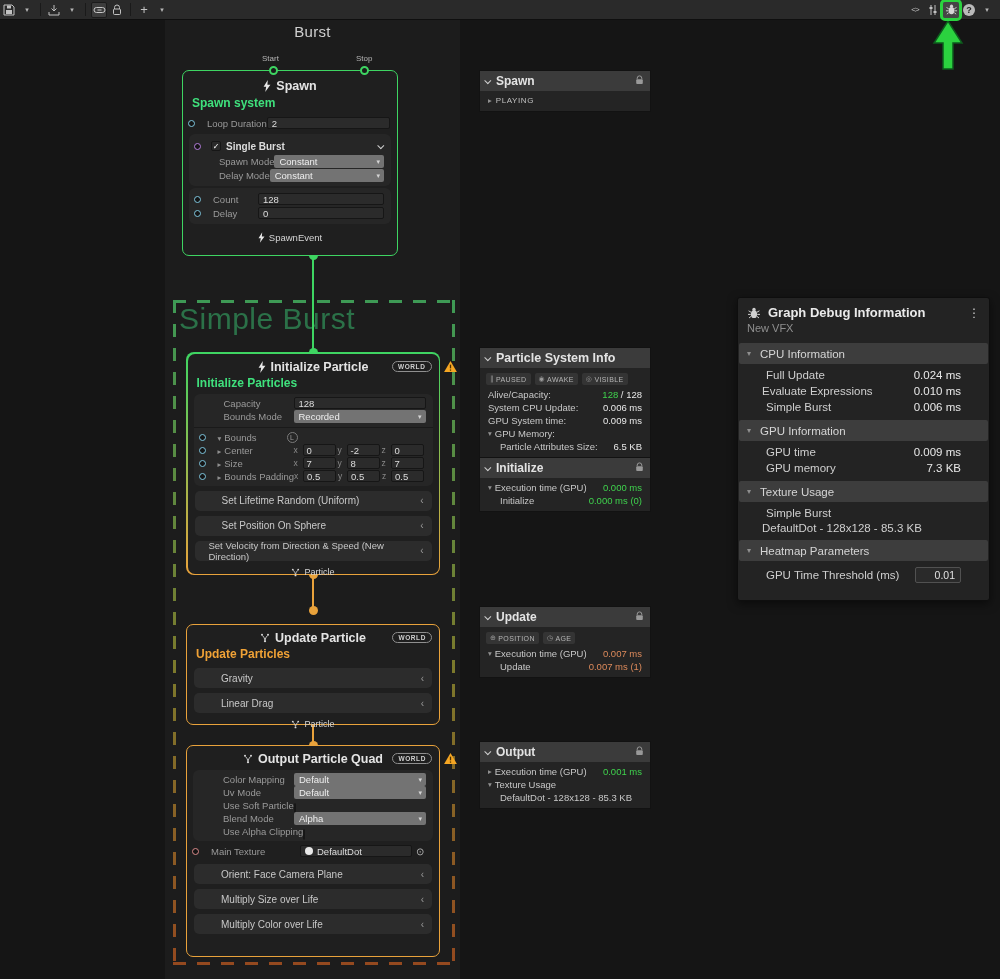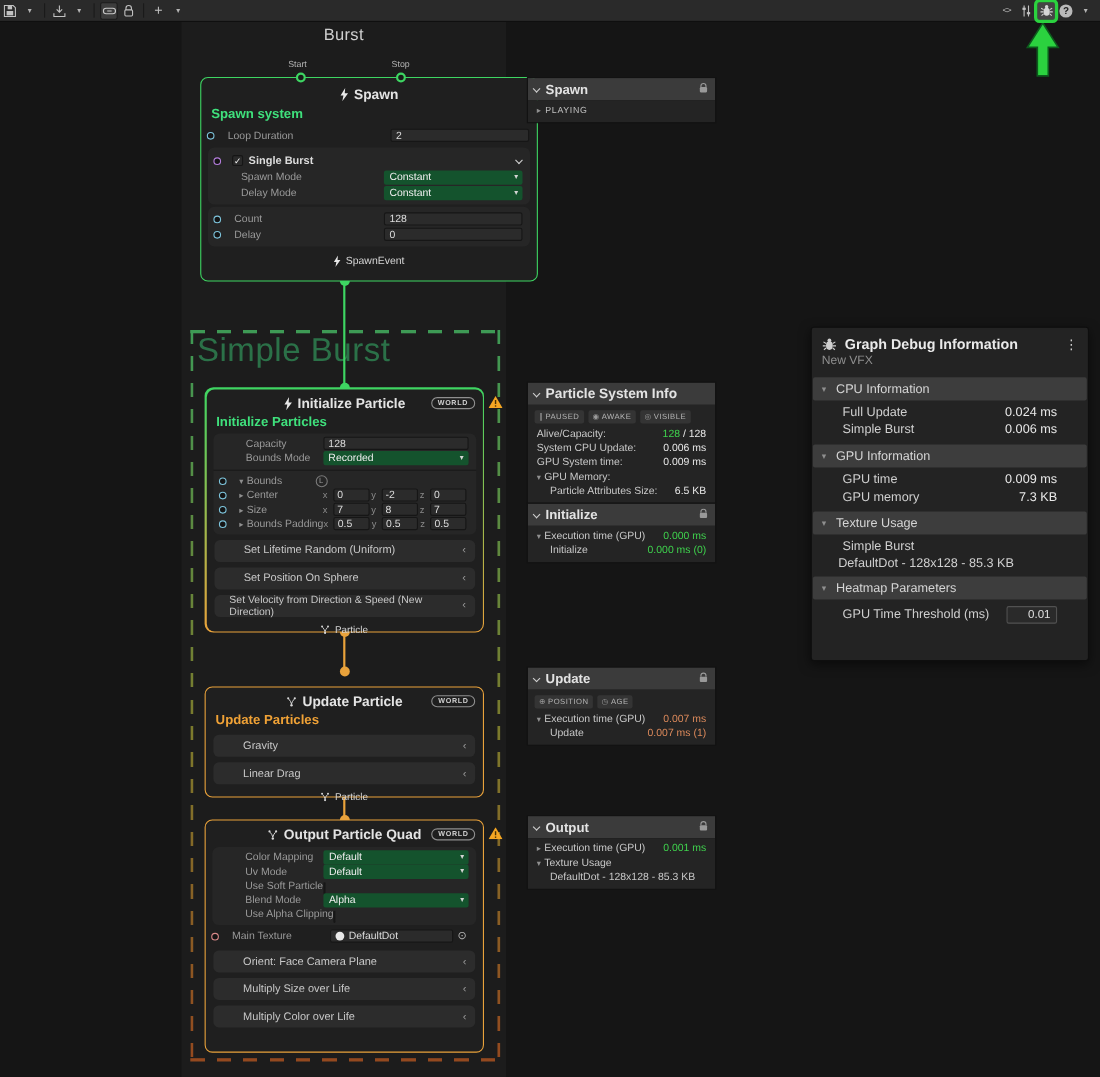--- a/index.html
+++ b/index.html
@@ -34,21 +34,21 @@
   .badge-world { position:absolute; right:7px; top:7px; border:1px solid #8f8f8f; border-radius:8px;
                  color:#cfcfcf; font-size:6.5px; letter-spacing:.6px; padding:1px 5px; font-weight:600; }
   .node-sub { padding:1px 9px 2px; font-size:12px; font-weight:bold; }
   .sub-green { color:#3fe07c; }  .sub-orange { color:#f0a236; }
   .settings { background:#262626; border-radius:6px; margin:2px 6px; padding:4px 0; }
   .srow { display:flex; align-items:center; height:14px; padding:0 7px 0 6px; position:relative; }
   .srow .lbl { color:#9a9a9a; font-size:9.5px; flex:1; padding-left:18px; white-space:nowrap; }
   .srow .lbl.noport { padding-left:24px; }
   .field { width:132px; background:#2b2b2b; border:1px solid #161616; border-radius:2px;
            height:12px; line-height:11px; font-size:9.5px; color:#ddd; padding:0 4px; }
-  .drop { width:132px; background:#14532d; border-radius:2px; height:13px; line-height:13px;
+  .drop { width:132px; background:#737373; border-radius:2px; height:13px; line-height:13px;
           font-size:9.5px; color:#eee; padding:0 5px; position:relative; }
   .drop .dc { position:absolute; right:4px; top:0; font-size:7px; color:#d5d5d5; }
   .port { width:7px; height:7px; border-radius:50%; border:1.5px solid #7ec5dd; background:#141414;
           position:absolute; left:5px; }
   .port.purple { border-color:#b57edd; }
   .port.red { border-color:#d98a8a; }
   .checkbox { width:10px; height:10px; background:#2a2a2a; border:1px solid #161616; border-radius:2px;
               color:#fff; font-size:8px; line-height:9px; text-align:center; }
   .block { background:#2c2c2c; border-radius:5px; height:20px; margin:5px 7px; display:flex; align-items:center;
            font-size:10px; color:#c8c8c8; padding:0 8px 0 27px; position:relative; }
@@ -197,21 +197,21 @@
   <div class="conn green" style="left:312px; top:256px; height:96px;"></div>
   <div class="flowdot g" style="left:308.5px; top:251px;"></div>
   <div class="flowdot g" style="left:308.5px; top:348px;"></div>
   <div class="conn orange" style="left:312px; top:575px; height:36px;"></div>
   <div class="flowdot o" style="left:308.5px; top:570px;"></div>
   <div class="flowdot o" style="left:308.5px; top:606px;"></div>
   <div class="conn orange" style="left:312px; top:711px; height:34px;"></div>
   <div class="flowdot o" style="left:308.5px; top:706px;"></div>
   <div class="flowdot o" style="left:308.5px; top:741px;"></div>
 
-  <div class="node" style="left:182px; top:70px; width:307px; height:186px; border:1.5px solid #3ed562;">
+  <div class="node" style="left:182px; top:70px; width:216px; height:186px; border:1.5px solid #3ed562;">
     <div class="topport" style="left:86px;"></div>
     <div class="toplabel" style="left:79px;">Start</div>
     <div class="topport" style="left:177px;"></div>
     <div class="toplabel" style="left:173px;">Stop</div>
 
     <div class="node-head">
       <svg width="8" height="12" viewBox="0 0 8 12">
           <path d="M4.8 0 L0.6 6.8 H3.2 L2.2 12 L7.4 4.8 H4.4 Z" fill="#e8e8e8"></path>
         </svg>
       <span>Spawn</span>
@@ -628,20 +628,24 @@
     </div>
 
     <div class="dbar">
         <span class="fold">▾</span>
         <span>CPU Information</span>
       </div>
     <div class="drow">
         <span>Full Update</span>
         <span class="val">0.024 ms</span>
       </div>
+    <div class="drow sub">
+        <span>Evaluate Expressions</span>
+        <span class="val">0.010 ms</span>
+      </div>
     <div class="drow">
         <span>Simple Burst</span>
         <span class="val">0.006 ms</span>
       </div>
 
     <div class="dbar">
         <span class="fold">▾</span>
         <span>GPU Information</span>
       </div>
     <div class="drow">

